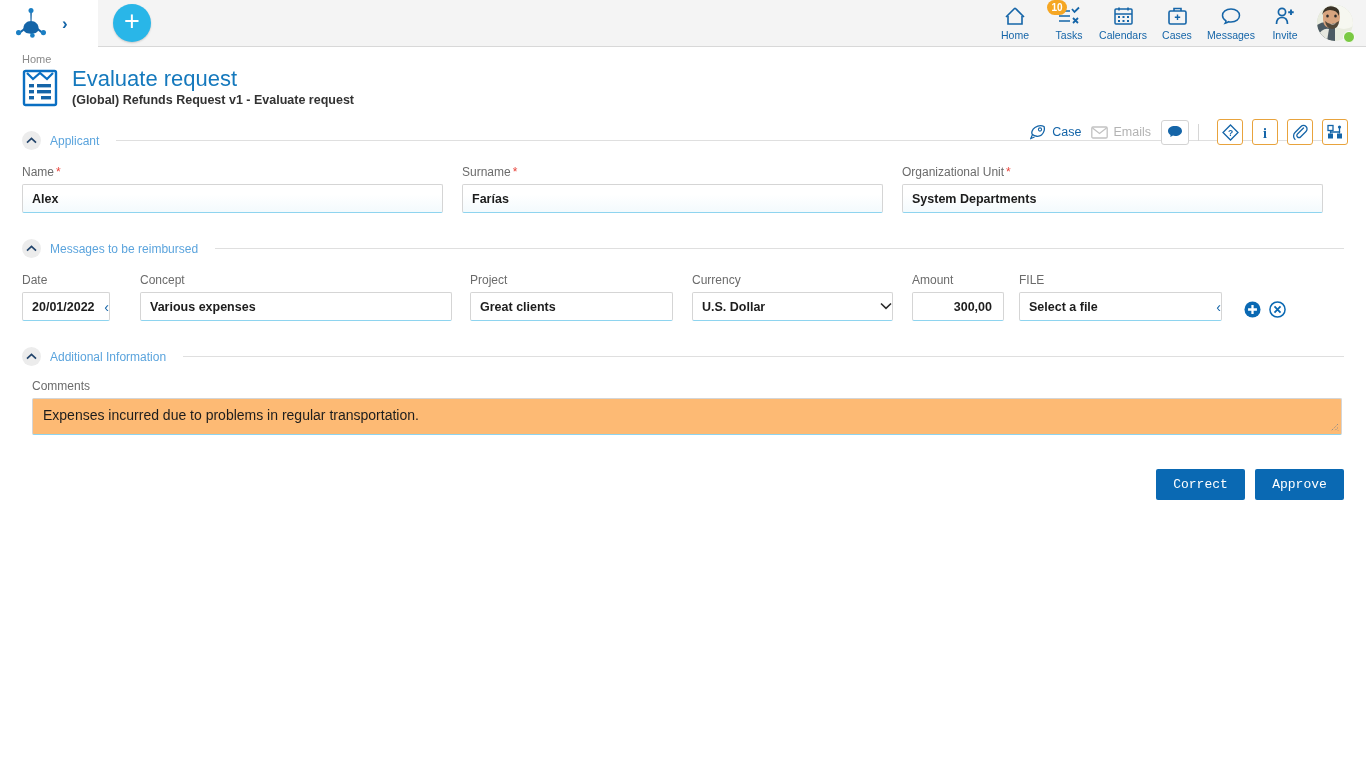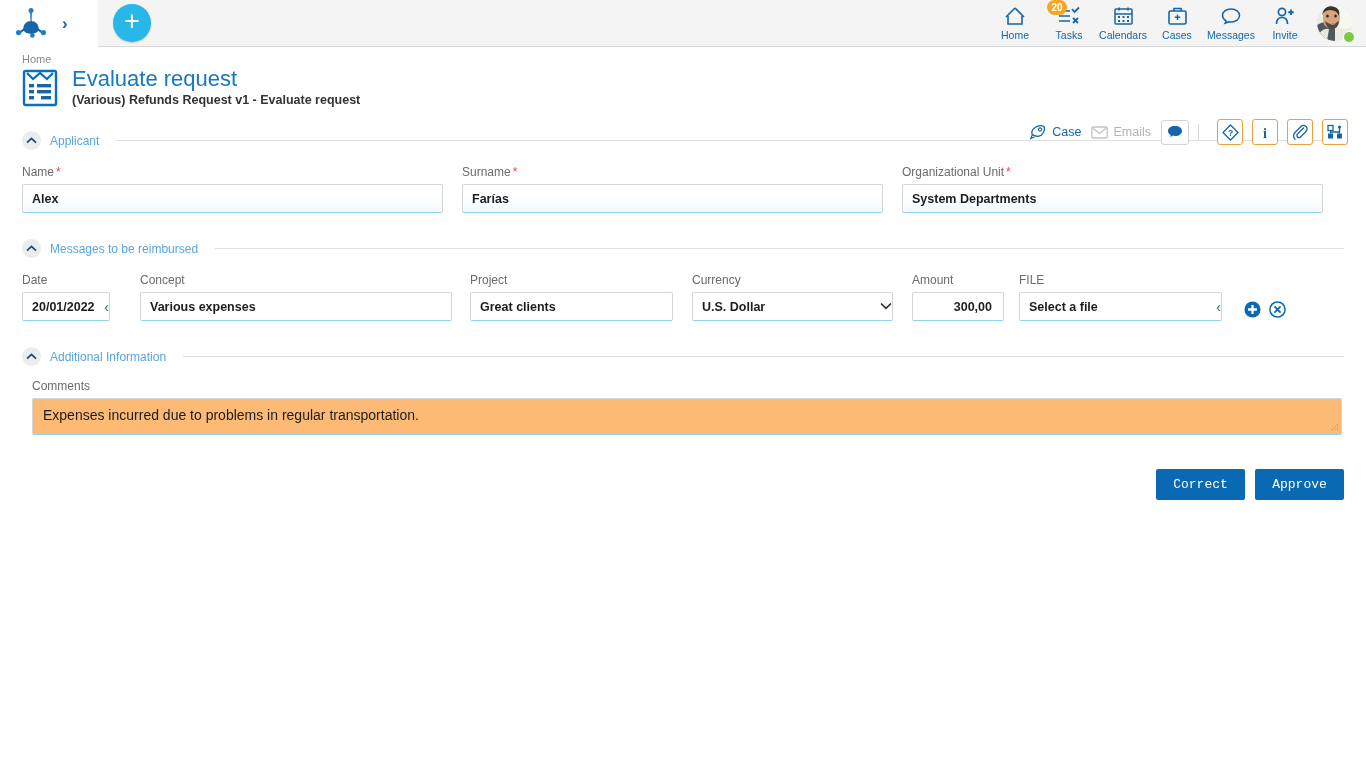--- a/index.html
+++ b/index.html
@@ -231,21 +231,21 @@
       <span class="ico">
         <svg width="22" height="20" viewBox="0 0 22 20">
             <path d="M11 2 L20 11 M11 2 L2 11" stroke="#1565a8" stroke-width="1.6" fill="none"></path>
             <path d="M4 10 L4 18 L18 18 L18 10" stroke="#1565a8" stroke-width="1.6" fill="none"></path>
           </svg>
       </span>
       <span class="lbl">Home</span>
     </div>
 
     <div class="navitem">
-      <span class="badge">20</span>
+      <span class="badge">10</span>
       <span class="ico">
         <svg width="24" height="20" viewBox="0 0 24 20">
             <path d="M2 5 L13 5 M2 10 L13 10 M2 15 L13 15" stroke="#1565a8" stroke-width="1.7"></path>
             <path d="M15 3 L17.5 6 L22 1.5" stroke="#1565a8" stroke-width="1.8" fill="none"></path>
             <path d="M16 12 L21 17 M21 12 L16 17" stroke="#1565a8" stroke-width="1.8"></path>
           </svg>
       </span>
       <span class="lbl">Tasks</span>
     </div>
 
@@ -337,21 +337,21 @@
         <rect x="7" y="15" width="5" height="3.4"></rect>
         <rect x="15" y="15" width="14" height="3.4"></rect>
         <rect x="7" y="21" width="5" height="3.4"></rect>
         <rect x="15" y="21" width="14" height="3.4"></rect>
         <rect x="7" y="27" width="5" height="3.4"></rect>
         <rect x="19" y="27" width="10" height="3.4"></rect>
       </g>
     </svg>
     <div class="titles">
       <div class="title-main">Evaluate request</div>
-      <div class="title-sub">(Various) Refunds Request v1 - Evaluate request</div>
+      <div class="title-sub">(Global) Refunds Request v1 - Evaluate request</div>
     </div>
   </div>
 
   <div class="head-tools">
     <div class="tool-text active">
       <svg width="17" height="16" viewBox="0 0 17 16">
         <path d="M2.5 10.5 C1 9 2 5.5 5 3.5 C8 1.5 12 1.5 14 2.5 C15 5 14 9 11.5 11 C9 13 4.5 12.5 2.5 10.5 Z" stroke="#1565a8" stroke-width="1.3" fill="none"></path>
         <circle cx="10" cy="5.5" r="1.6" stroke="#1565a8" stroke-width="1.1" fill="none"></circle>
         <path d="M2.5 10.5 L0.8 14.5 L4.5 13" stroke="#1565a8" stroke-width="1.2" fill="none"></path>
       </svg>

